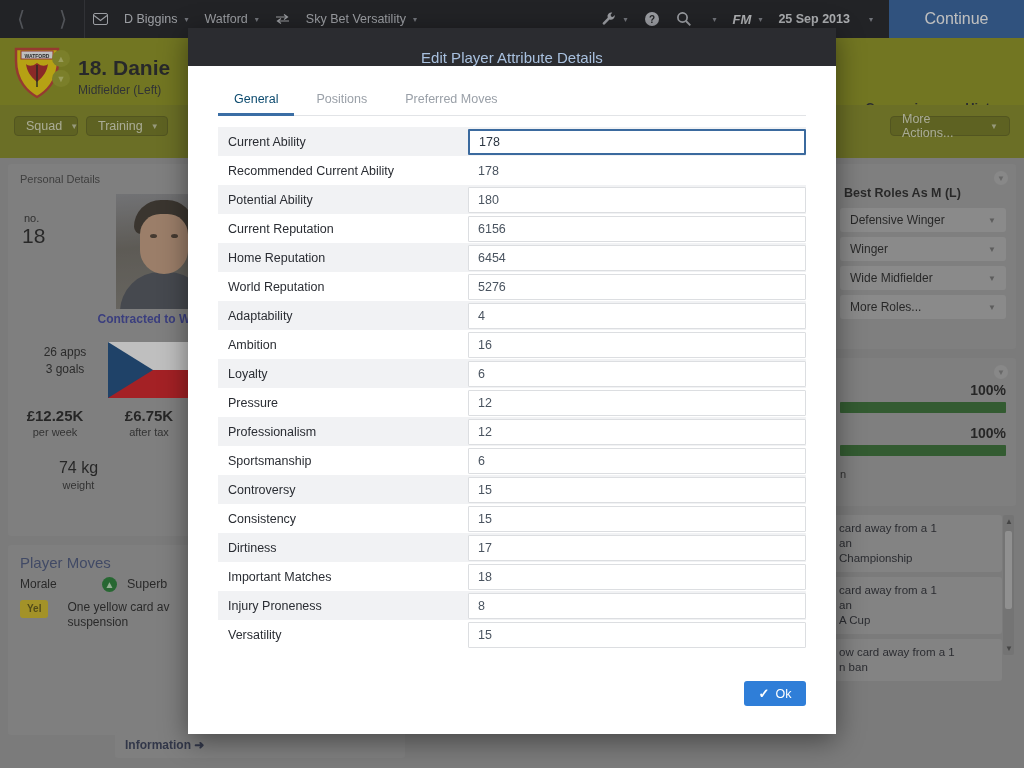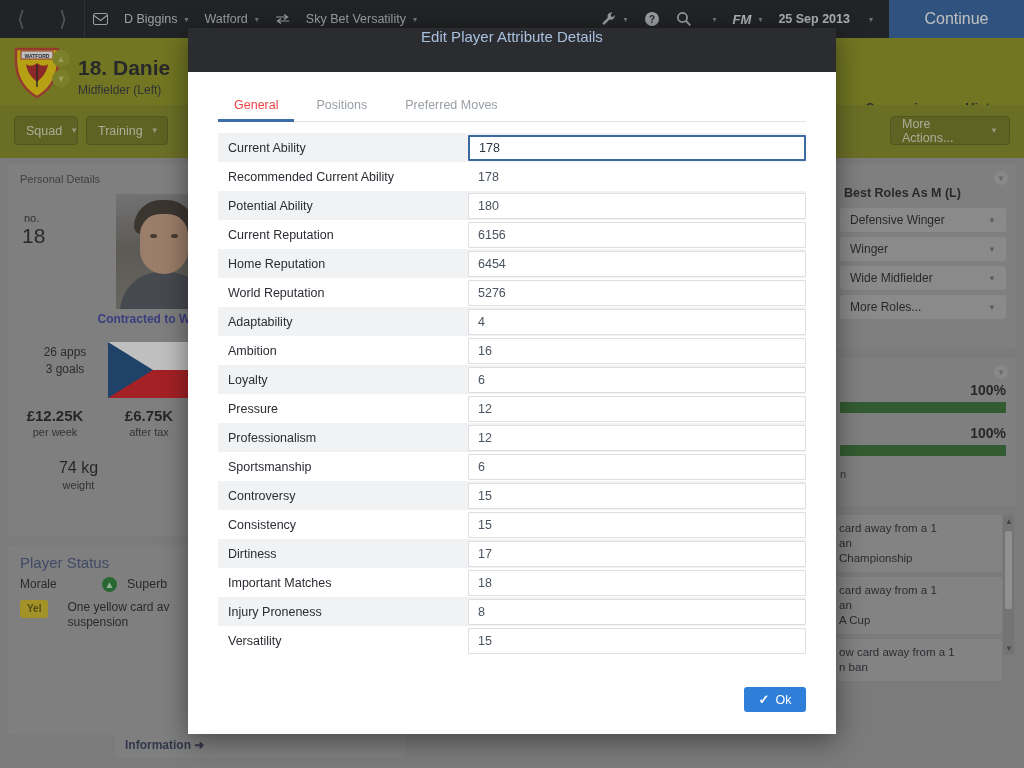--- a/index.html
+++ b/index.html
@@ -56,21 +56,21 @@
             display: flex; align-items: center; justify-content: center;
             color: #c8cd6a; font-size: 9px; margin-bottom: 3px; }
   .top-nav { position: absolute; right: 14px; top: 62px; display: flex; gap: 24px; }
   .top-nav span { font-size: 13px; font-weight: bold; color: #24262a; }
 
   .subbar {
     position: absolute; top: 105px; left: 0; width: 1024px; height: 53px;
     background: #82881b;
   }
   .pill {
-    position: absolute; top: 11px; height: 29px; border-radius: 4px;
+    position: absolute; top: 11px; height: 20px; border-radius: 4px;
     background: #6f7516; border: 1px solid #5d6212;
     color: #dfe2c0; font-size: 12.5px;
     display: flex; align-items: center; padding: 0 11px; gap: 8px;
   }
   .pill .cr { font-size: 8px; color: #c3c79b; }
 
   .content-bg { position: absolute; top: 158px; left: 0; width: 1024px; height: 610px; background: #9a9a9a; }
 
   .left-col { position: absolute; left: 8px; top: 164px; width: 282px; }
   .card { background: #a0a0a0; border-radius: 3px; margin-bottom: 9px; position: relative; }
@@ -154,29 +154,29 @@
 
   .dim-overlay { position: absolute; inset: 0; background: rgba(60,60,60,0.33); }
 
   
   .modal {
     position: absolute; left: 188px; top: 28px; width: 648px; height: 706px;
     background: #ffffff;
     box-shadow: 0 6px 26px rgba(0,0,0,0.45);
   }
   .modal-hd {
-    height: 44px; background: #2b2c30;
-    display: flex; align-items: flex-start; justify-content: center;
+    height: 38px; background: #2b2c30;
+    display: flex; align-items: flex-end; justify-content: center;
   }
   .modal-title { color: #a8c0de; font-size: 15px; }
   .modal-body { padding: 0 30px; height: 668px; position: relative; }
 
   .tabs { display: flex; gap: 6px; padding-top: 22px; border-bottom: 1px solid #e2e4e7; }
   .tab { font-size: 12.5px; padding: 4px 16px 9px; color: #9aa0a8; position: relative; }
-  .tab.active { color: #ef4444; }
+  .tab.active { color: #0c4a6e; }
   .tab.active::after {
     content: ""; position: absolute; left: 0; bottom: -1px; width: 100%; height: 3px; background: #3b6ea5;
   }
 
   .rows { margin-top: 11px; }
   .row { display: flex; align-items: center; height: 29px; }
   .row.alt { background: #f1f2f4; }
   .row-label { width: 250px; font-size: 12.5px; color: #2a2d33; padding-left: 10px; }
   .row-field {
     flex: 1; height: 26px; border: 1px solid #dcdee1; background: #fff;
@@ -354,21 +354,21 @@
           </div>
           <div class="body-cell">
             <div class="body-big">183 cm</div>
             <div class="body-sm">height</div>
           </div>
         </div>
         <div class="viewper">View Per</div>
       </div>
 
       <div class="card" style="height:190px">
-        <div class="ps-title">Player Status</div>
+        <div class="ps-title">Player Moves</div>
         <div class="morale-row">
           <span class="morale-lbl">Morale</span>
           <span class="morale-dot">▲</span>
           <span class="morale-val">Superb</span>
         </div>
         <div class="yel-row">
           <span class="yel-badge">Yel</span>
           <span class="yel-txt" style="white-space:pre-line">One yellow card av
 suspension</span>
         </div>

